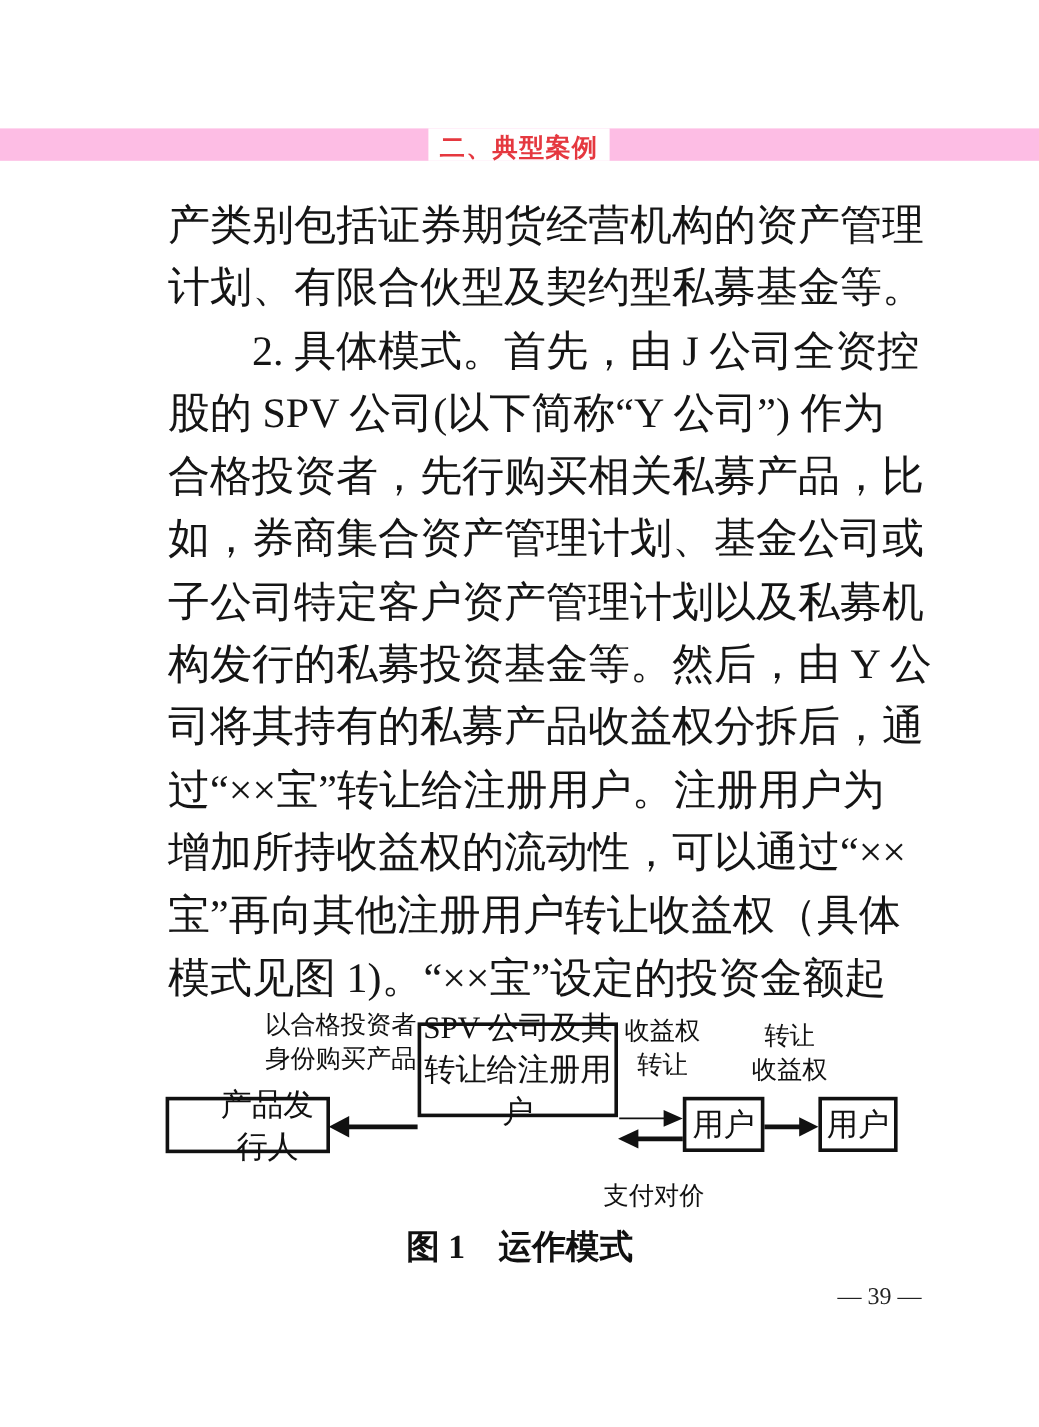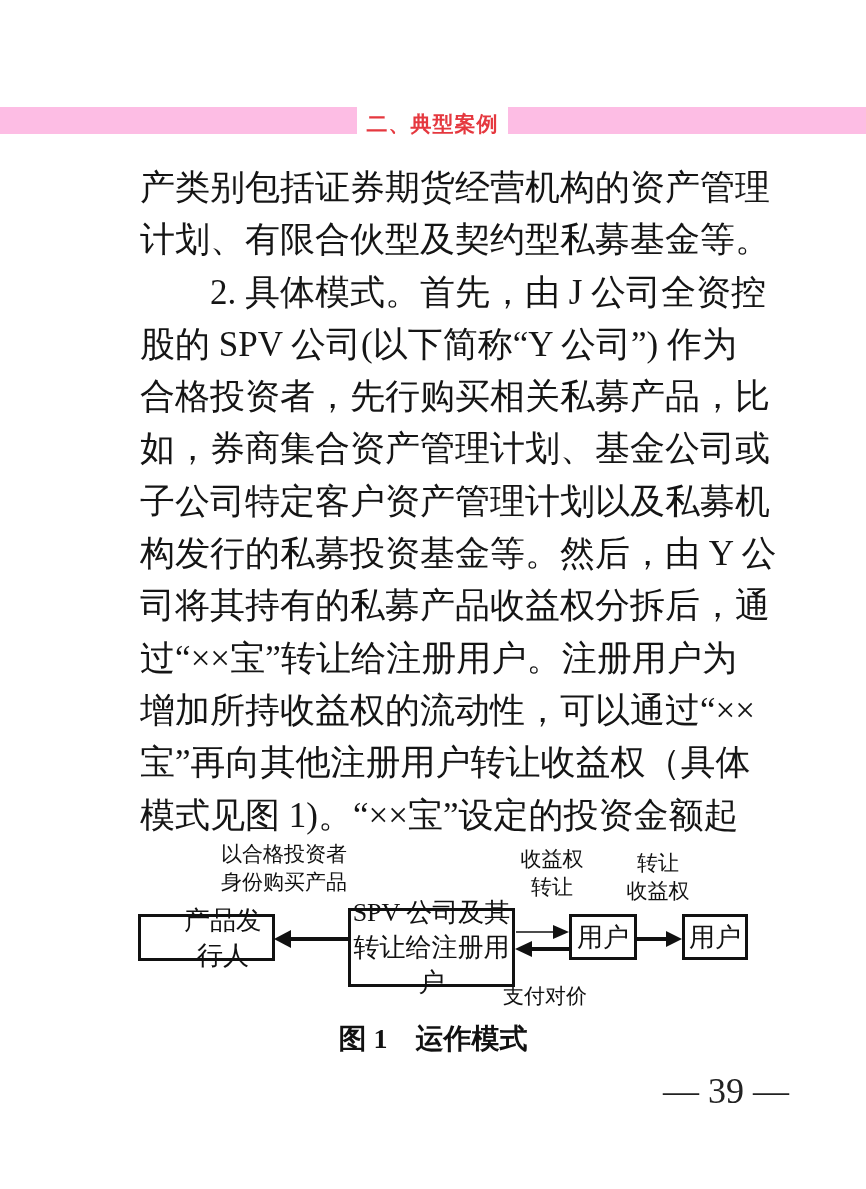--- a/index.html
+++ b/index.html
@@ -52,21 +52,21 @@
   }
   .arrows{position:absolute;left:0;top:0;pointer-events:none;}
   .fig-caption{
     position:absolute;left:283px;top:1020px;width:300px;
     text-align:center;
     font-family:Liberation Serif, serif;
     font-weight:bold;font-size:28px;color:#111;
   }
   .page-number{
     position:absolute;left:663px;top:1070px;width:140px;
-    text-align:left;font-size:36px;color:#222;white-space:nowrap;
+    text-align:center;font-size:20px;color:#222;white-space:nowrap;
   }
 </style>
 </head>
 <body>
 
 <div class="page">
 
   <div class="band">
     <div class="band-gap">
       <span class="band-title">二、典型案例</span>
@@ -99,21 +99,21 @@
   </div>
   <div class="flabel" style="left:598px;top:849px;width:120px;">
     <div>转让</div>
     <div>收益权</div>
   </div>
   <div class="flabel" style="left:485px;top:982px;width:120px;">支付对价</div>
 
   <div class="fbox" style="left:138px;top:914px;width:137px;height:47px;padding-left:33px;">
     <span>产品发行人</span>
   </div>
-  <div class="fbox" style="left:348px;top:908px;width:167px;height:79px;">
+  <div class="fbox" style="left:348px;top:852px;width:167px;height:79px;">
     <div class="two">
       <div>SPV 公司及其</div>
       <div>转让给注册用户</div>
     </div>
   </div>
   <div class="fbox" style="left:569px;top:914px;width:68px;height:46px;">
     <span>用户</span>
   </div>
   <div class="fbox" style="left:682px;top:914px;width:66px;height:46px;">
     <span>用户</span>

